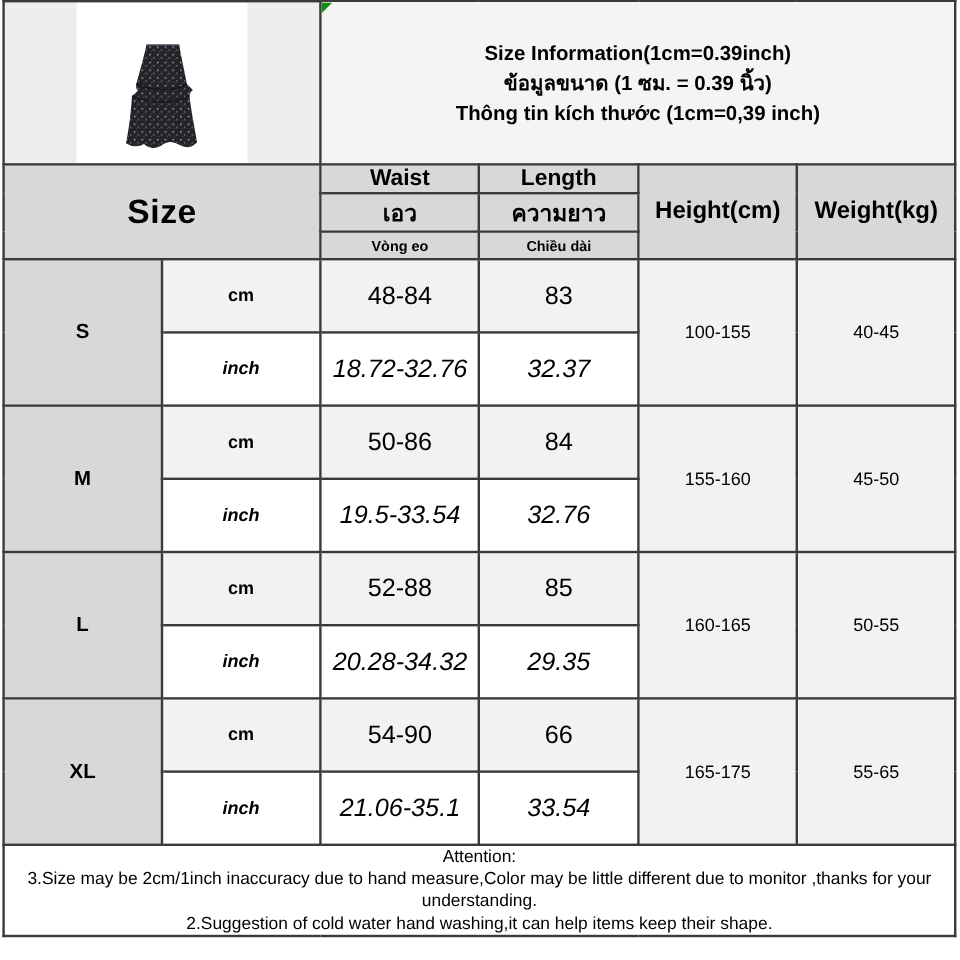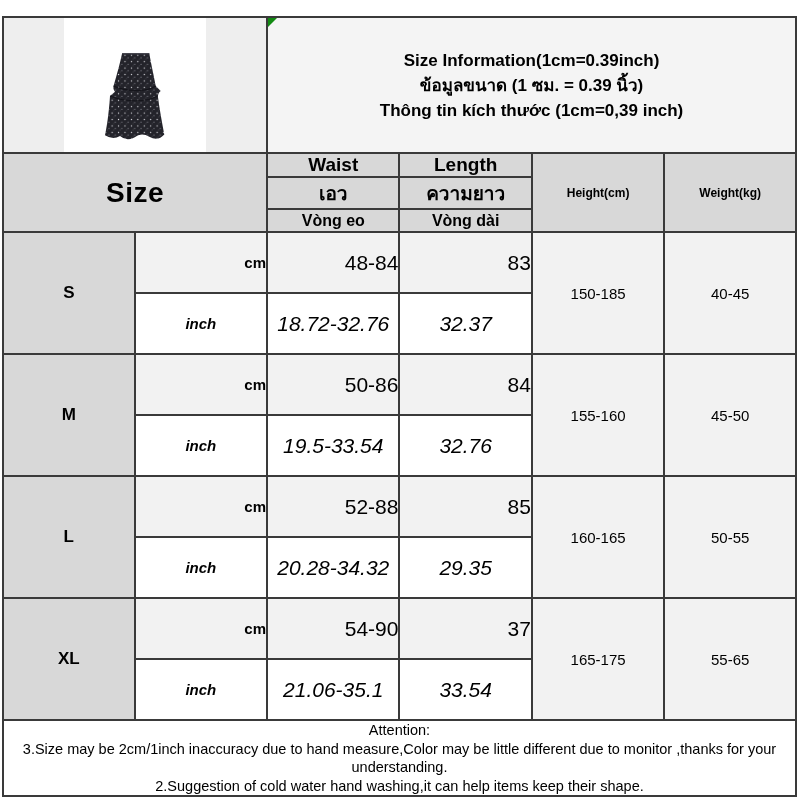--- a/index.html
+++ b/index.html
@@ -14,21 +14,21 @@
   html,body{margin:0;padding:0;}
   body{
     width:800px;height:800px;
     background:#ffffff;
     font-family:"Liberation Sans","DejaVu Sans",sans-serif;
     color:#000;
     position:relative;
     overflow:hidden;
   }
   table.size-chart{
-    position:absolute;left:2px;top:16px;
+    position:absolute;left:2px;top:0;
     width:795px;height:626px;
     border-collapse:collapse;
     table-layout:fixed;
   }
   table.size-chart td{
     border:2px solid var(--border-color,#3a3a3a);
     text-align:center;
     vertical-align:middle;
     padding:0;
     overflow:hidden;
@@ -43,25 +43,25 @@
   }
   .title-lines{font-weight:bold;font-size:17px;line-height:25px;}
   .corner-flag{
     position:absolute;top:0;left:0;width:0;height:0;
     border-top:9px solid var(--flag-green,#128a12);
     border-right:9px solid transparent;
   }
   
   td.hd{background:var(--header-gray,#d8d8d8);font-weight:bold;font-size:19px;}
   td.hd-big{background:var(--header-gray,#d8d8d8);font-weight:bold;font-size:28px;letter-spacing:0.5px;}
-  td.hd-span{background:var(--header-gray,#d8d8d8);font-weight:bold;font-size:12px;}
-  td.hd-vi{font-size:16px;}
+  td.hd-span{background:var(--header-gray,#d8d8d8);font-weight:bold;font-size:20px;}
+  td.hd-vi{font-size:12px;}
   
   td.size-lb{background:var(--header-gray,#d8d8d8);font-weight:bold;font-size:17px;}
-  tr.row-cm td.unit, tr.row-cm td.val{background:var(--row-alt-gray,#f2f2f2);text-align:right;}
+  tr.row-cm td.unit, tr.row-cm td.val{background:var(--row-alt-gray,#f2f2f2);}
   tr.row-inch td.unit, tr.row-inch td.val{background:#ffffff;font-style:italic;}
   td.unit{font-weight:bold;font-size:15px;}
   td.val{font-size:21px;}
   td.val-merged{background:var(--row-alt-gray,#f2f2f2);font-size:15px;}
   
   td.attention-cell{
     background:#ffffff;
     vertical-align:top;
     font-size:14.5px;
     line-height:18.5px;
@@ -133,29 +133,29 @@
     <td class="hd">Length</td>
     <td rowspan="3" class="hd-span">Height(cm)</td>
     <td rowspan="3" class="hd-span">Weight(kg)</td>
   </tr>
   <tr style="height:23px">
     <td class="hd">เอว</td>
     <td class="hd">ความยาว</td>
   </tr>
   <tr style="height:23px">
     <td class="hd hd-vi">Vòng eo</td>
-    <td class="hd hd-vi">Vòng dài</td>
+    <td class="hd hd-vi">Chiều dài</td>
   </tr>
 
   <tr class="row-cm" style="height:61px">
     <td rowspan="2" class="size-lb">S</td>
     <td class="unit">cm</td>
     <td class="val">48-84</td>
     <td class="val">83</td>
-    <td rowspan="2" class="val-merged">150-185</td>
+    <td rowspan="2" class="val-merged">100-155</td>
     <td rowspan="2" class="val-merged">40-45</td>
   </tr>
   <tr class="row-inch" style="height:61px">
     <td class="unit">inch</td>
     <td class="val">18.72-32.76</td>
     <td class="val">32.37</td>
   </tr>
 
   <tr class="row-cm" style="height:61px">
     <td rowspan="2" class="size-lb">M</td>
@@ -182,21 +182,21 @@
   <tr class="row-inch" style="height:61px">
     <td class="unit">inch</td>
     <td class="val">20.28-34.32</td>
     <td class="val">29.35</td>
   </tr>
 
   <tr class="row-cm" style="height:61px">
     <td rowspan="2" class="size-lb">XL</td>
     <td class="unit">cm</td>
     <td class="val">54-90</td>
-    <td class="val">37</td>
+    <td class="val">66</td>
     <td rowspan="2" class="val-merged">165-175</td>
     <td rowspan="2" class="val-merged">55-65</td>
   </tr>
   <tr class="row-inch" style="height:61px">
     <td class="unit">inch</td>
     <td class="val">21.06-35.1</td>
     <td class="val">33.54</td>
   </tr>
 
   <tr>

